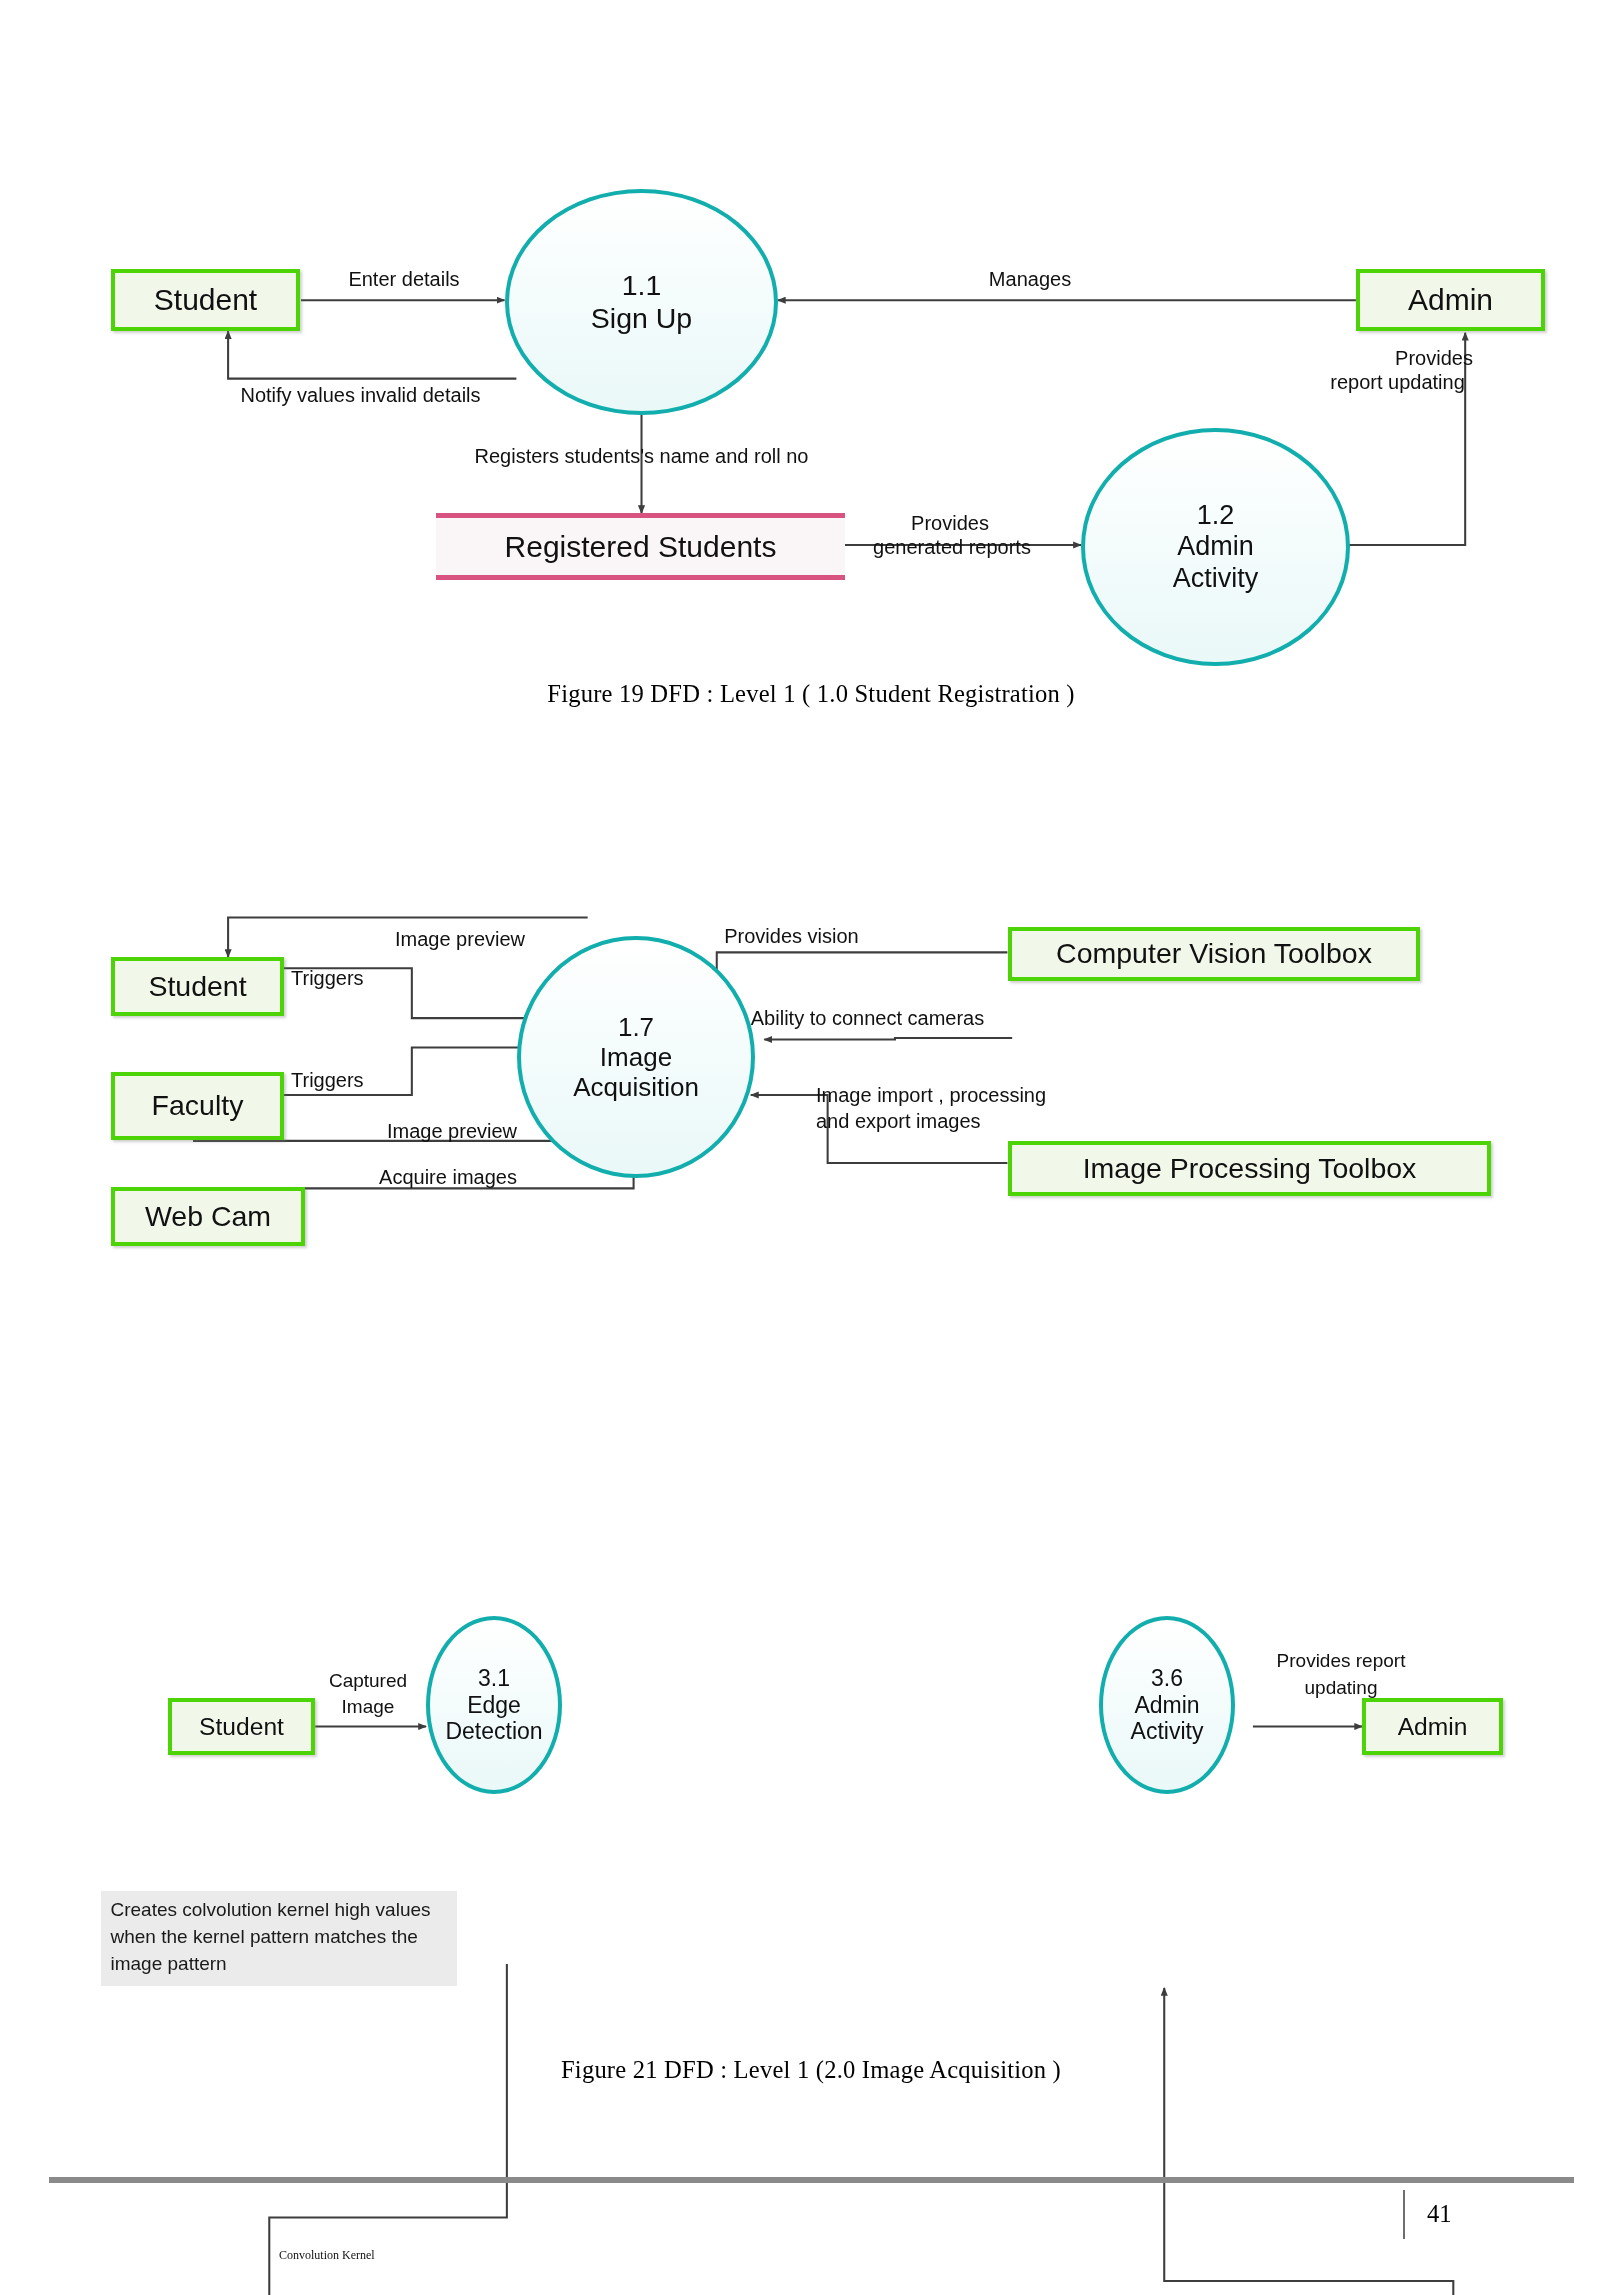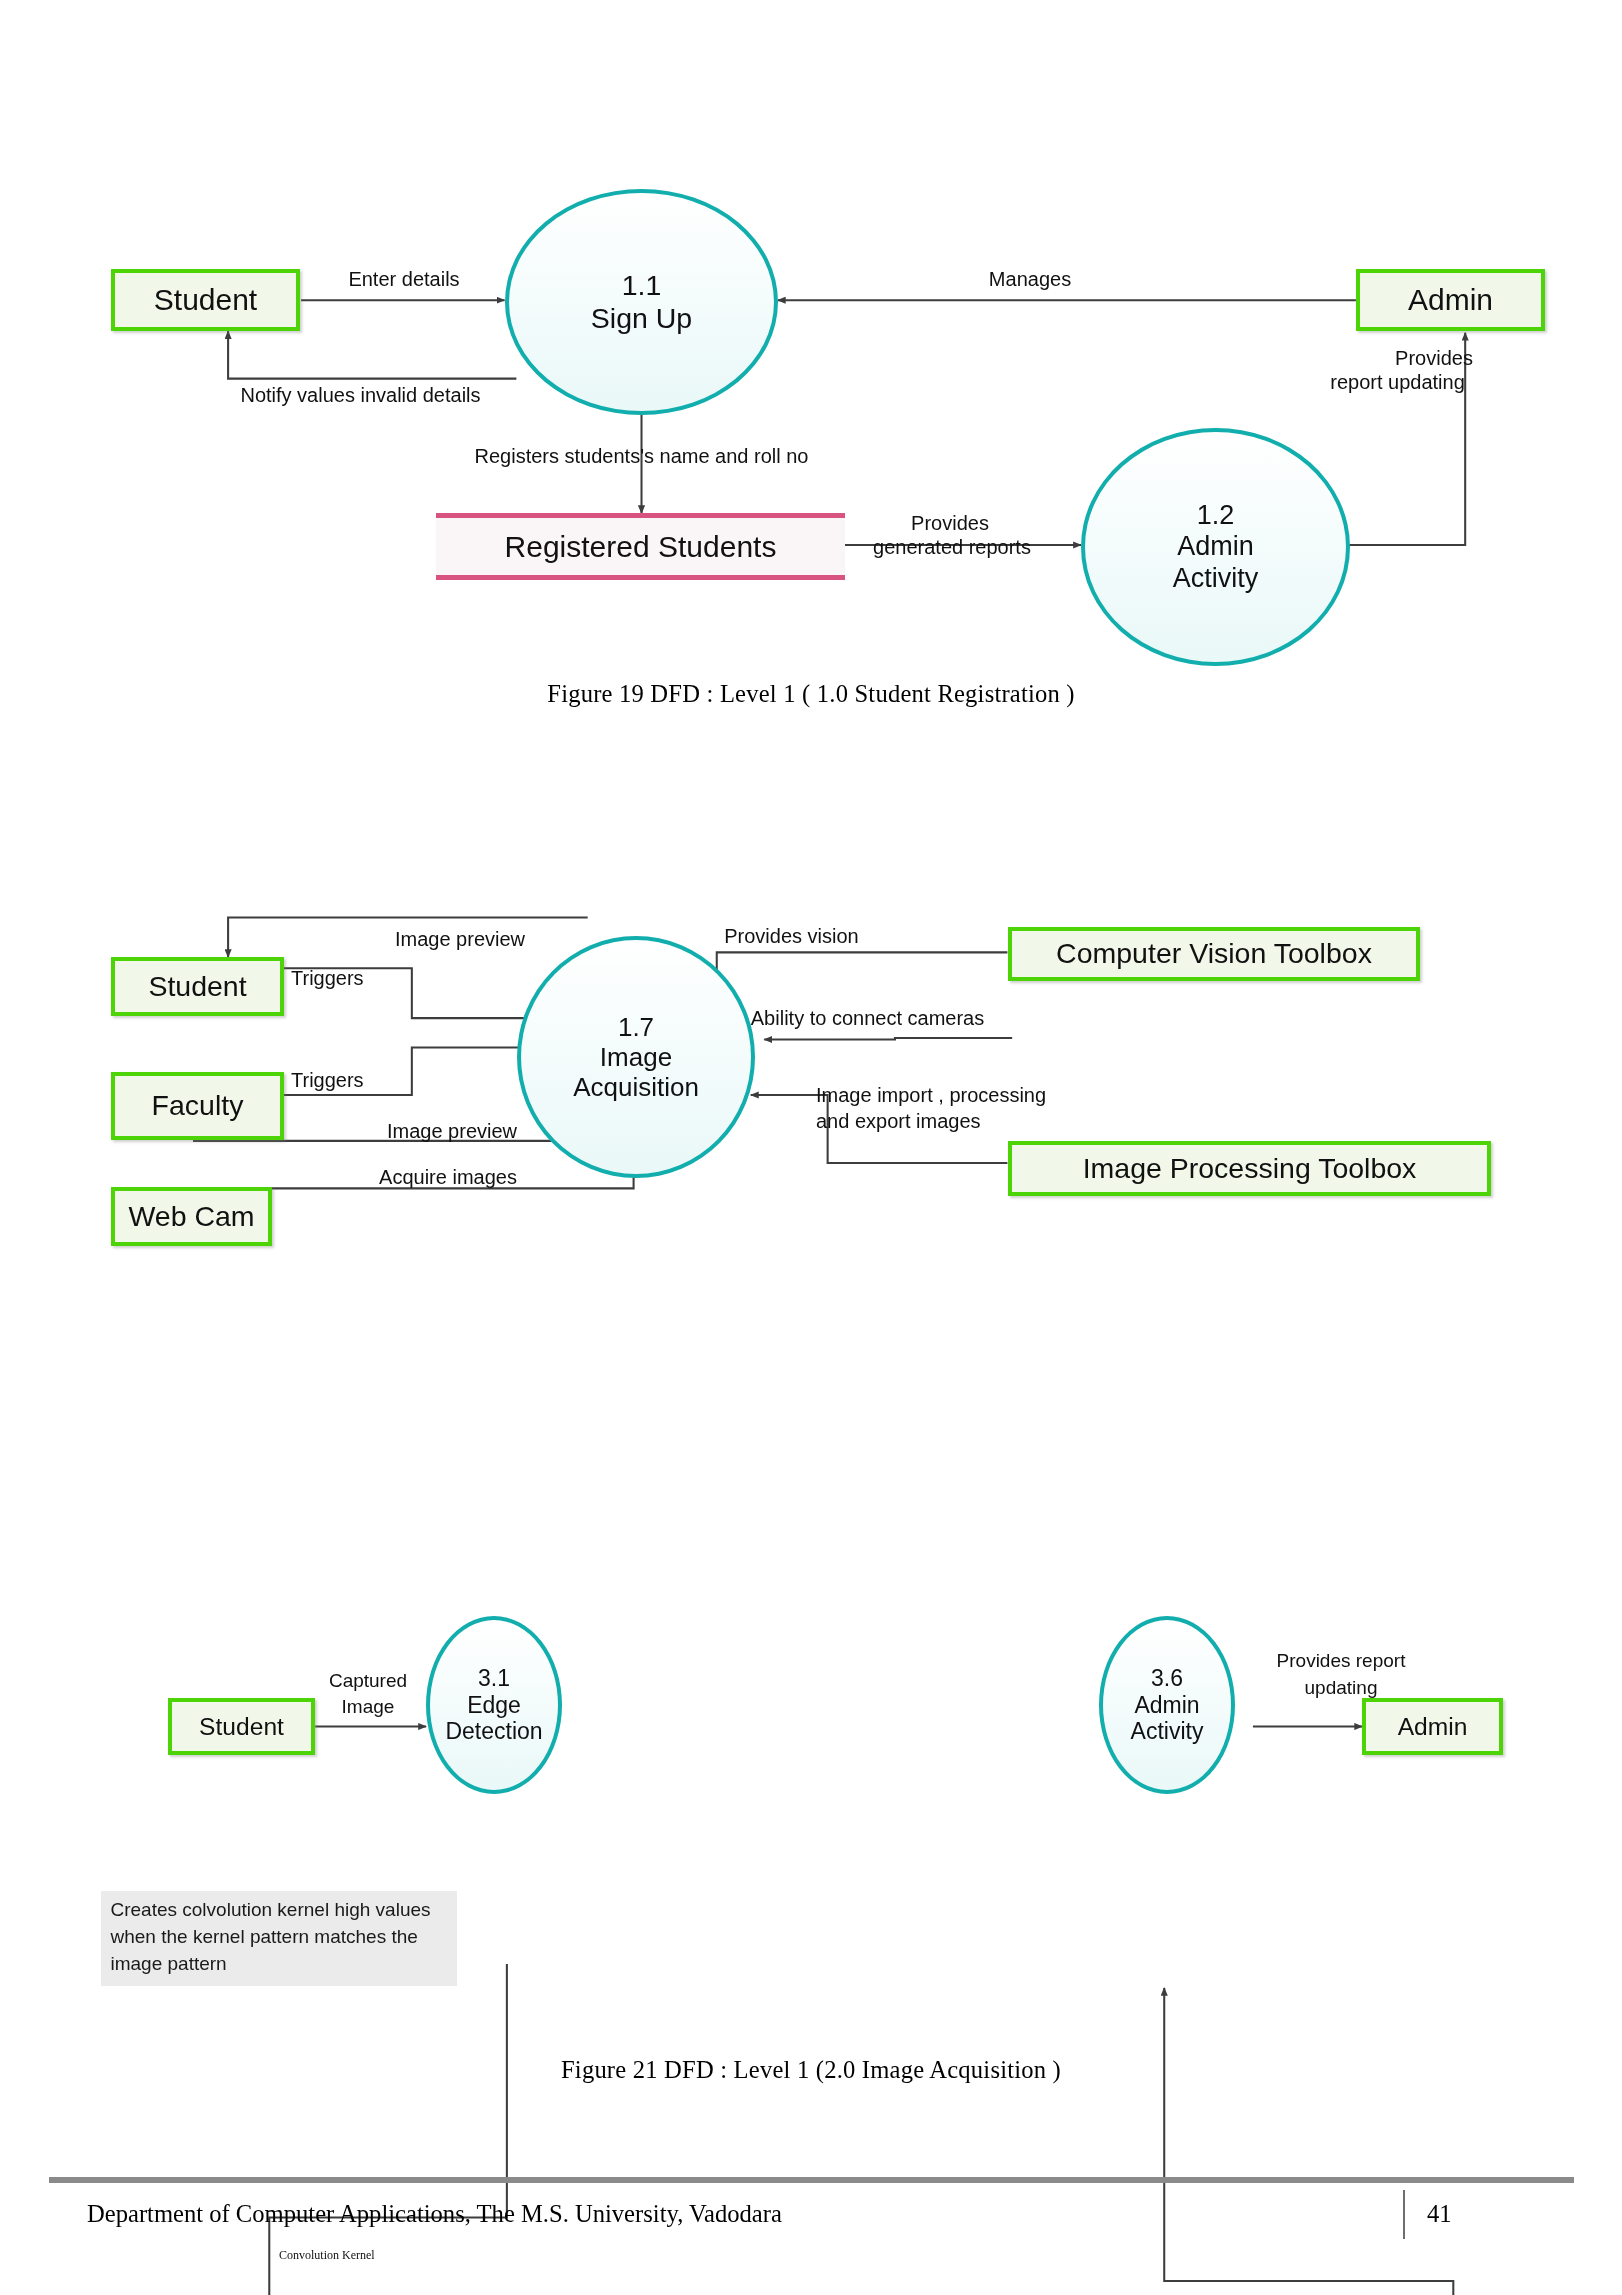--- a/index.html
+++ b/index.html
@@ -247,21 +247,21 @@
     </svg>
 
     <div class="entity" style="left:111px; top:141px; width:173px; height:59px; font-size:28.5px;">
       <span>Student</span>
     </div>
 
     <div class="entity" style="left:111px; top:256px; width:173px; height:68px; font-size:28.5px;">
       <span>Faculty</span>
     </div>
 
-    <div class="entity" style="left:111px; top:371px; width:161px; height:59px; font-size:28.5px;">
+    <div class="entity" style="left:111px; top:371px; width:194px; height:59px; font-size:28.5px;">
       <span>Web Cam</span>
     </div>
 
     <div class="entity" style="left:1008px; top:111px; width:412px; height:54px; font-size:28.5px;">
       <span>Computer Vision Toolbox</span>
     </div>
 
 
     <div class="entity" style="left:1008px; top:325px; width:483px; height:55px; font-size:28.5px;">
       <span>Image Processing Toolbox</span>
@@ -343,19 +343,18 @@
 
     <div class="flabel left" style="left:279px; top:870px; width:261px; font-size:12px;font-family:Liberation Serif, serif;">Convolution Kernel</div>
 
     <div class="flabel" style="left:1226px; top:271px; width:230px; font-size:19px;">Provides report</div>
     <div class="flabel" style="left:1226px; top:298px; width:230px; font-size:19px;">updating</div>
 
   </div>
 
   <div class="footer-rule"></div>
   <div class="footer">
-    <span class="footer-text">Department of Computer Applications, The M.S. University, Vadodara</span>
     <span class="footer-divider"></span>
     <span class="footer-page">41</span>
   </div>
 
 </div>
 
 
 </body></html>

